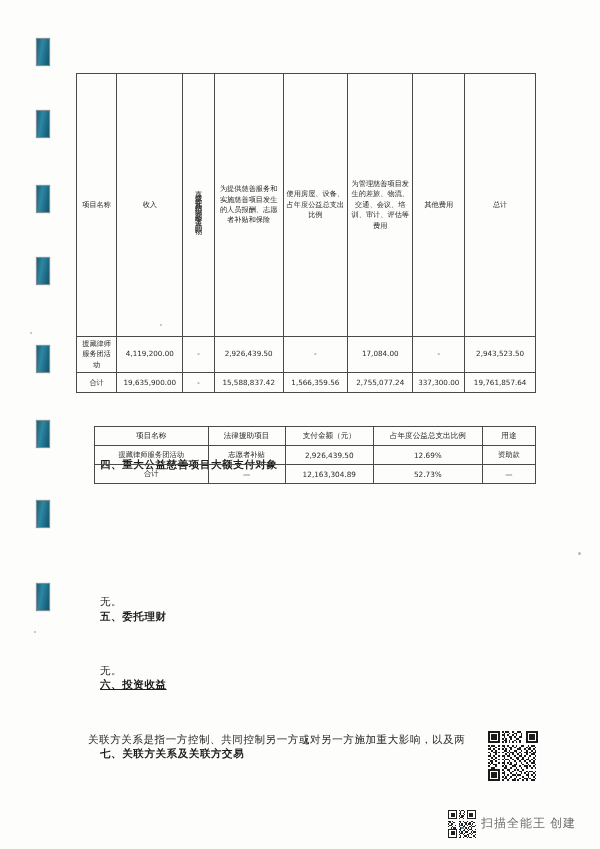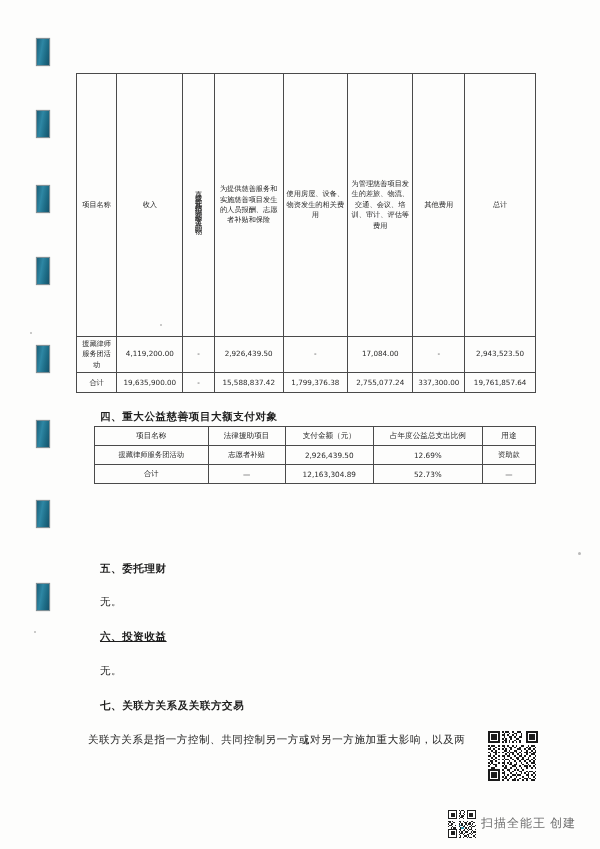--- a/index.html
+++ b/index.html
@@ -91,20 +91,21 @@
 
   
   .heading {
     position: absolute;
     font-size: 10.5px;
     font-weight: bold;
     color: #1e1e1e;
     letter-spacing: 0.6px;
     white-space: nowrap;
     font-family: "DejaVu Sans", "Liberation Sans", sans-serif;
+    margin-top: 48px;
   }
   .para {
     position: absolute;
     font-size: 10.5px;
     color: #1e1e1e;
     letter-spacing: 0.6px;
     white-space: nowrap;
     font-family: "DejaVu Sans", "Liberation Sans", sans-serif;
   }
 
@@ -200,41 +201,41 @@
 
     <table class="t tbl1">
       <tbody>
           <tr class="hdr-row">
         <td class="c1">项目名称</td>
         <td class="c2">收入</td>
         <td class="c3">
           <span class="vert">直接或委托其他组织资助给受益人的款物</span>
         </td>
         <td class="c4">为提供慈善服务和实施慈善项目发生的人员报酬、志愿者补贴和保险</td>
-        <td class="c5">使用房屋、设备、物资发生的相关费用</td>
+        <td class="c5">使用房屋、设备、占年度公益总支出比例</td>
         <td class="c6">为管理慈善项目发生的差旅、物流、交通、会议、培训、审计、评估等费用</td>
         <td class="c7">其他费用</td>
         <td class="c8">总计</td>
       </tr>
       <tr class="data-row">
         <td class="rowlabel">援藏律师服务团活动</td>
         <td class="num">4,119,200.00</td>
         <td class="num">-</td>
         <td class="num">2,926,439.50</td>
         <td class="num">-</td>
         <td class="num">17,084.00</td>
         <td class="num">-</td>
         <td class="num">2,943,523.50</td>
       </tr>
       <tr class="total-row">
         <td>合计</td>
         <td class="num">19,635,900.00</td>
         <td class="num">-</td>
         <td class="num">15,588,837.42</td>
-        <td class="num">1,799,376.38</td>
+        <td class="num">1,566,359.56</td>
         <td class="num">2,755,077.24</td>
         <td class="num">337,300.00</td>
         <td class="num">19,761,857.64</td>
       </tr>
     </tbody>
       </table>
 
     <div class="heading" style="top:410px; left:24px;">四、重大公益慈善项目大额支付对象</div>
 
     <table class="tbl2">

